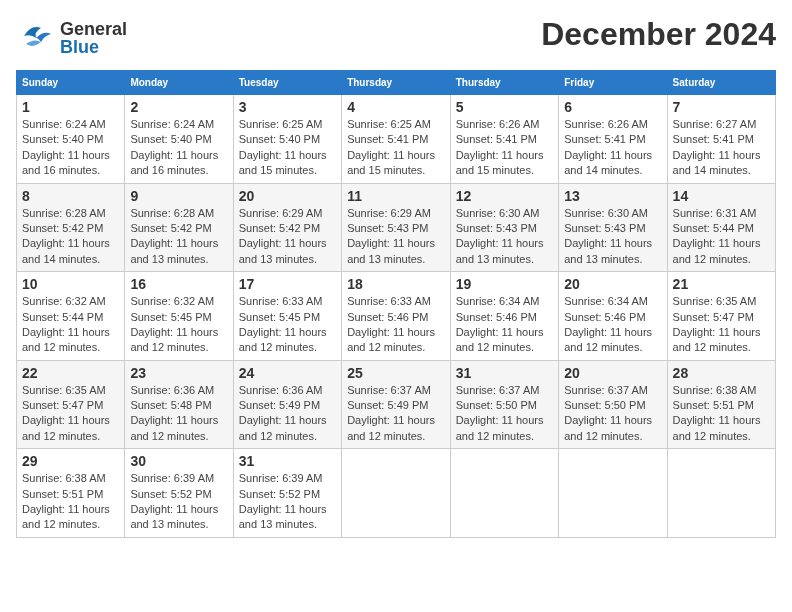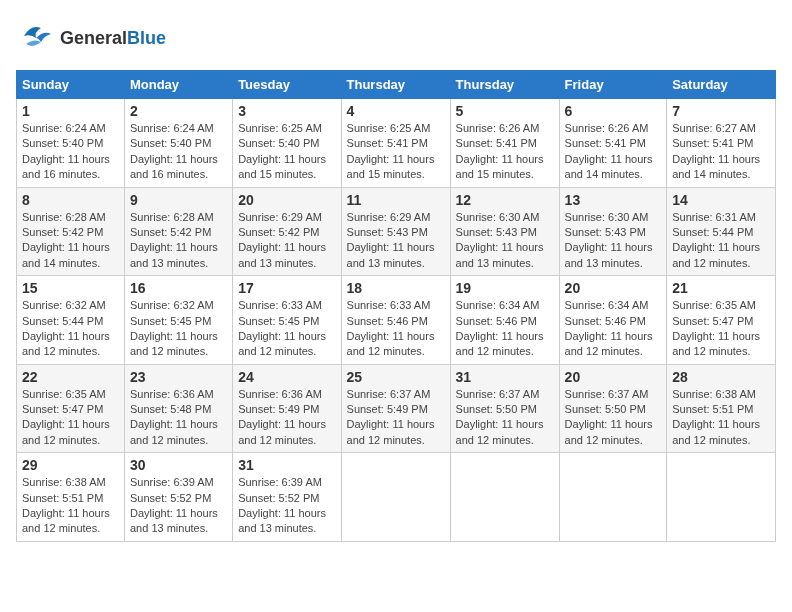--- a/index.html
+++ b/index.html
@@ -31,21 +31,21 @@
     .calendar-table {
       width: 100%;
       border-collapse: collapse;
       font-size: 11px;
     }
     .calendar-table th {
       background-color: #2979c8;
       color: #fff;
       text-align: left;
       padding: 6px 5px;
-      font-size: 13px;
+      font-size: 10px;
       font-weight: bold;
       border: 1px solid #2979c8;
     }
     .calendar-table td {
       border: 1px solid #ccc;
       vertical-align: top;
       padding: 4px 5px;
       width: 113px;
       min-height: 80px;
       height: 80px;
@@ -73,21 +73,21 @@
       display: flex;
       align-items: center;
       gap: 4px;
     }
     .logo-icon svg {
       width: 40px;
       height: 40px;
     }
     .logo-text-block {
       display: flex;
-      flex-direction: row;
+      flex-direction: column;
       line-height: 1;
     }
     .logo-general {
       font-size: 18px;
       font-weight: bold;
       color: #333;
     }
     .logo-blue-text {
       font-size: 18px;
       font-weight: bold;
@@ -106,20 +106,21 @@
         <path d="M20,22 Q28,14 35,18 Q28,20 25,26 Q22,22 20,22Z" fill="#2979c8"></path>
         <path d="M10,28 Q18,22 25,26 Q20,30 15,30Z" fill="#5ba3d9"></path>
       </svg>
     </div>
     <div class="logo-text-block">
       <span class="logo-general">General</span>
       <span class="logo-blue-text">Blue</span>
     </div>
   </div>
   <div class="title-area">
+    <div class="month-title">December 2024</div>
   </div>
 </div>
 
 <table class="calendar-table">
   <thead>
     <tr>
     <th>Sunday</th>
         <th>Monday</th>
         <th>Tuesday</th>
         <th>Thursday</th>
@@ -240,21 +241,21 @@
         <span class="day-number">14</span>
         <div class="day-info">
           <span>Sunrise: 6:31 AM</span><br>
           <span>Sunset: 5:44 PM</span><br>
           <span>Daylight: 11 hours and 12 minutes.</span>
         </div>
       </td>
       </tr>
       <tr>
         <td>
-        <span class="day-number">15</span>
+        <span class="day-number">10</span>
         <div class="day-info">
           <span>Sunrise: 6:32 AM</span><br>
           <span>Sunset: 5:44 PM</span><br>
           <span>Daylight: 11 hours and 12 minutes.</span>
         </div>
       </td>
         <td>
         <span class="day-number">16</span>
         <div class="day-info">
           <span>Sunrise: 6:32 AM</span><br>

